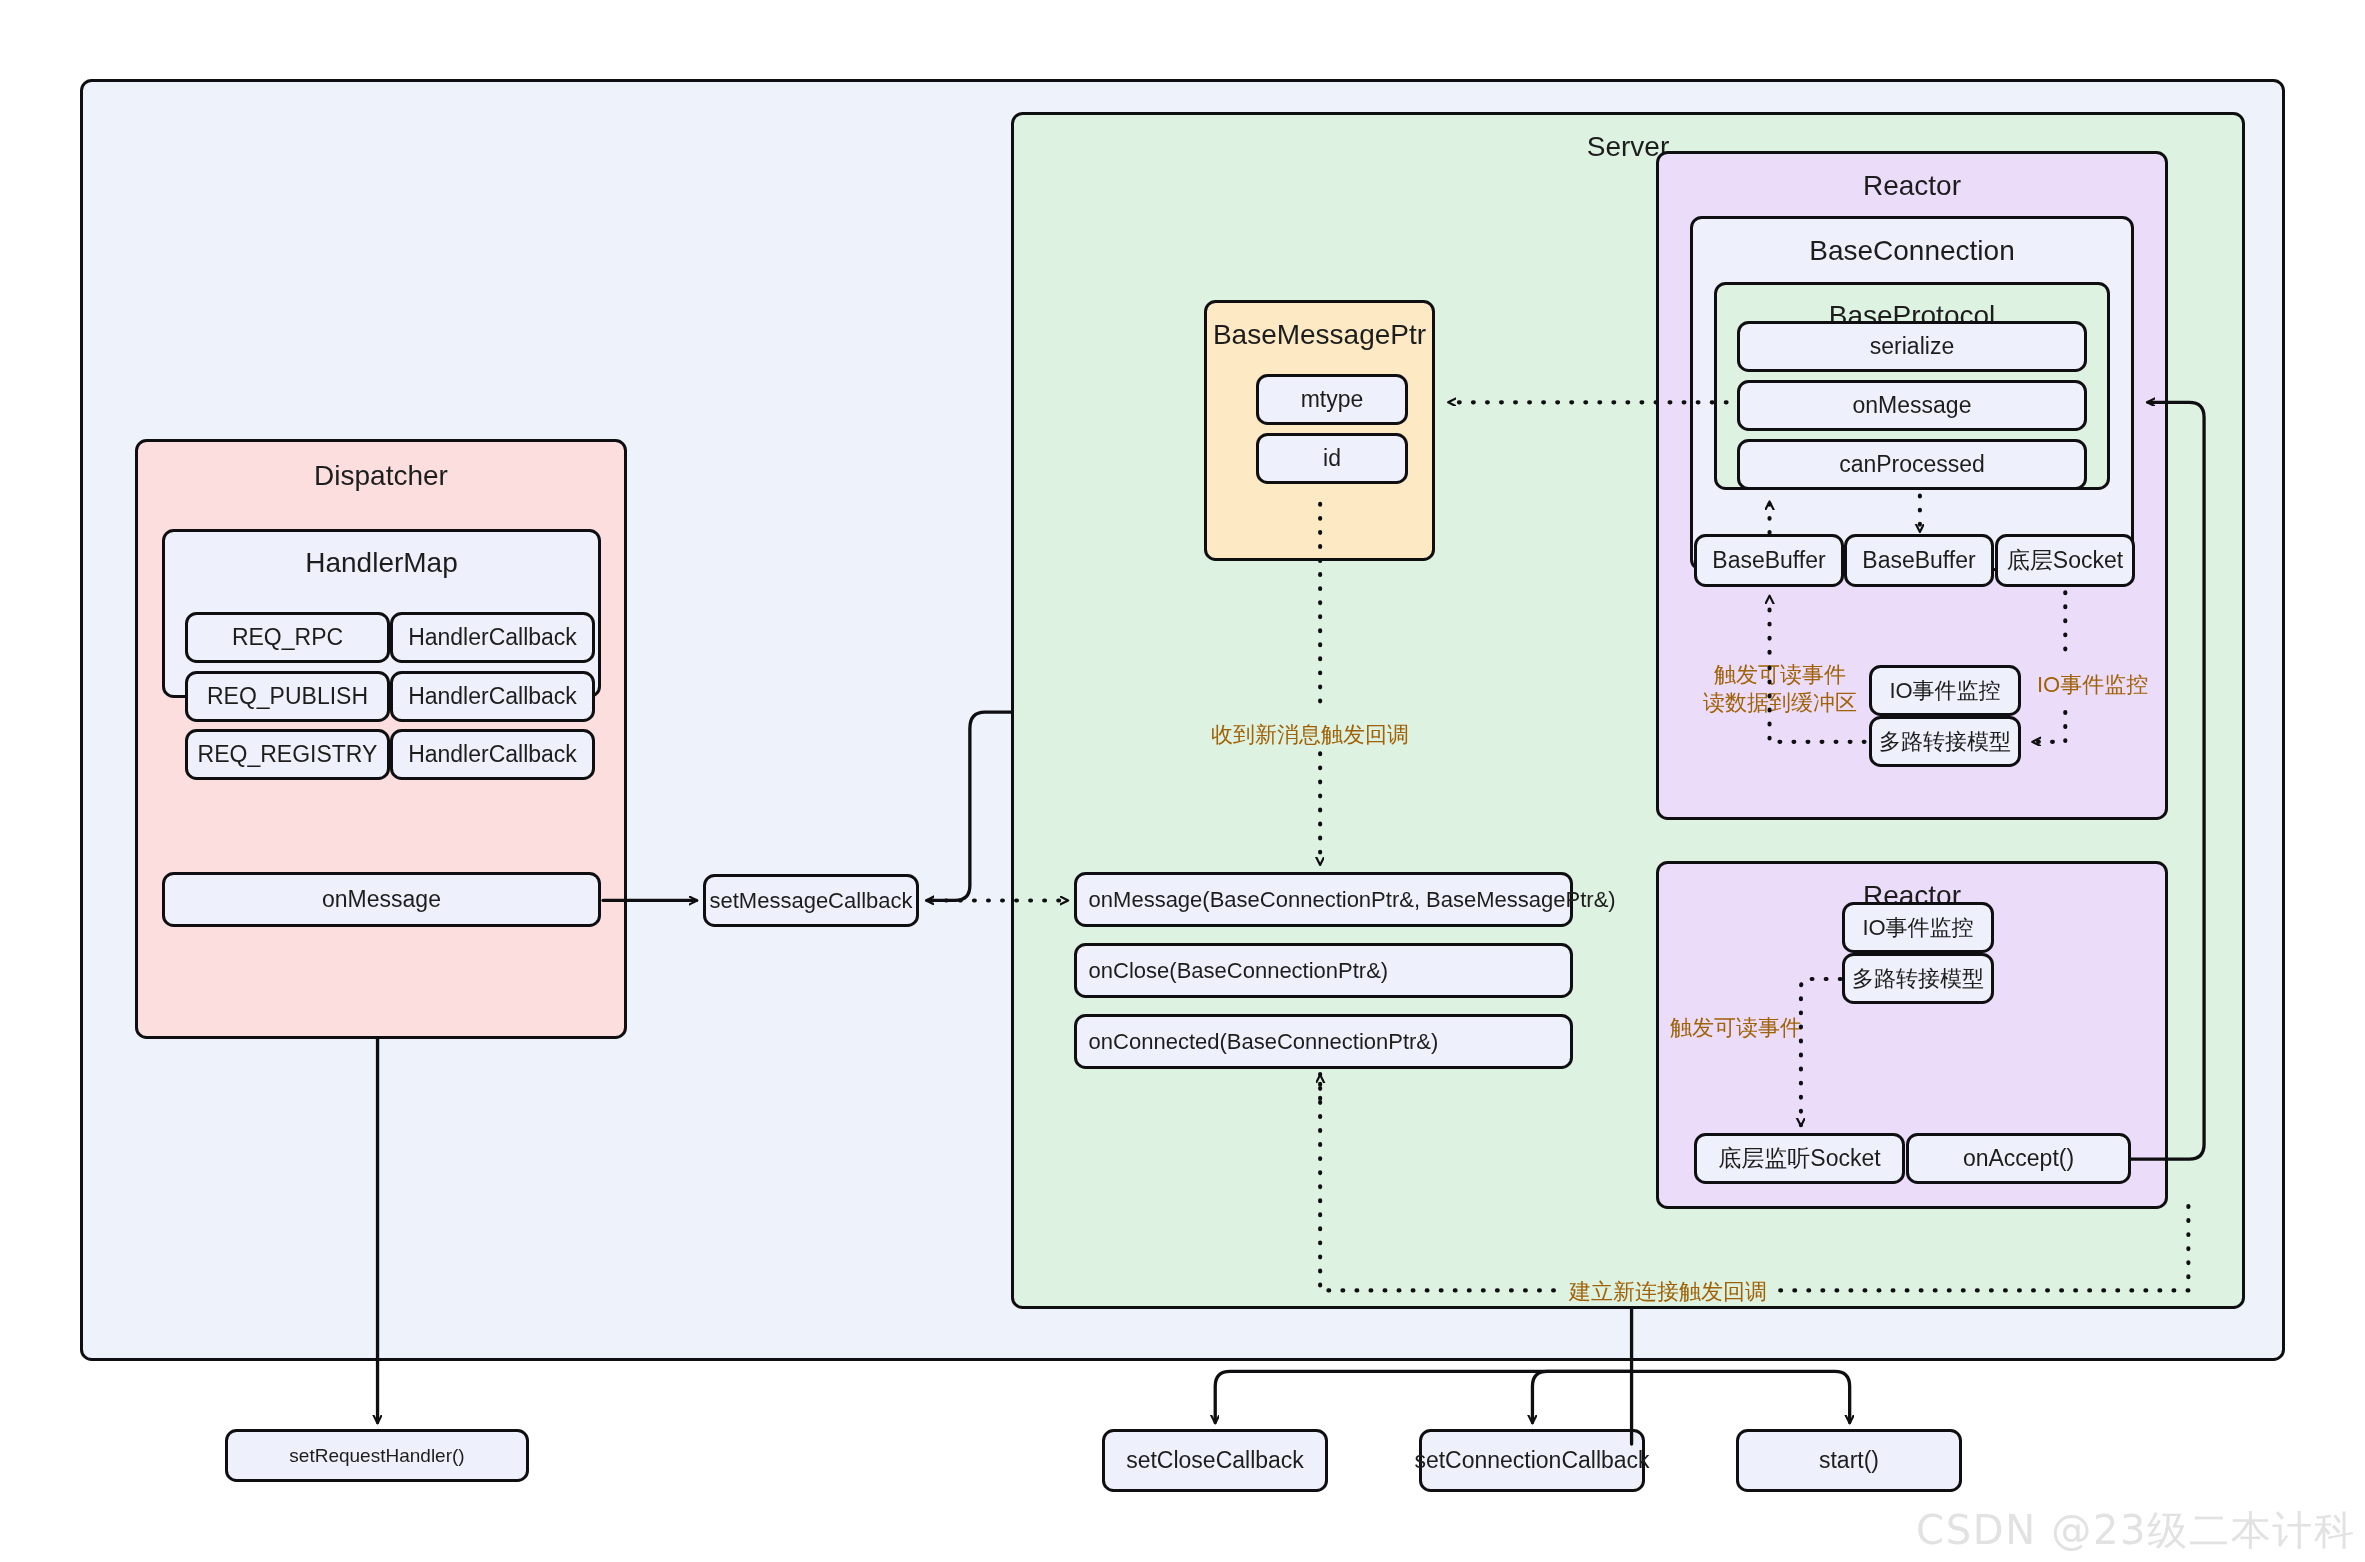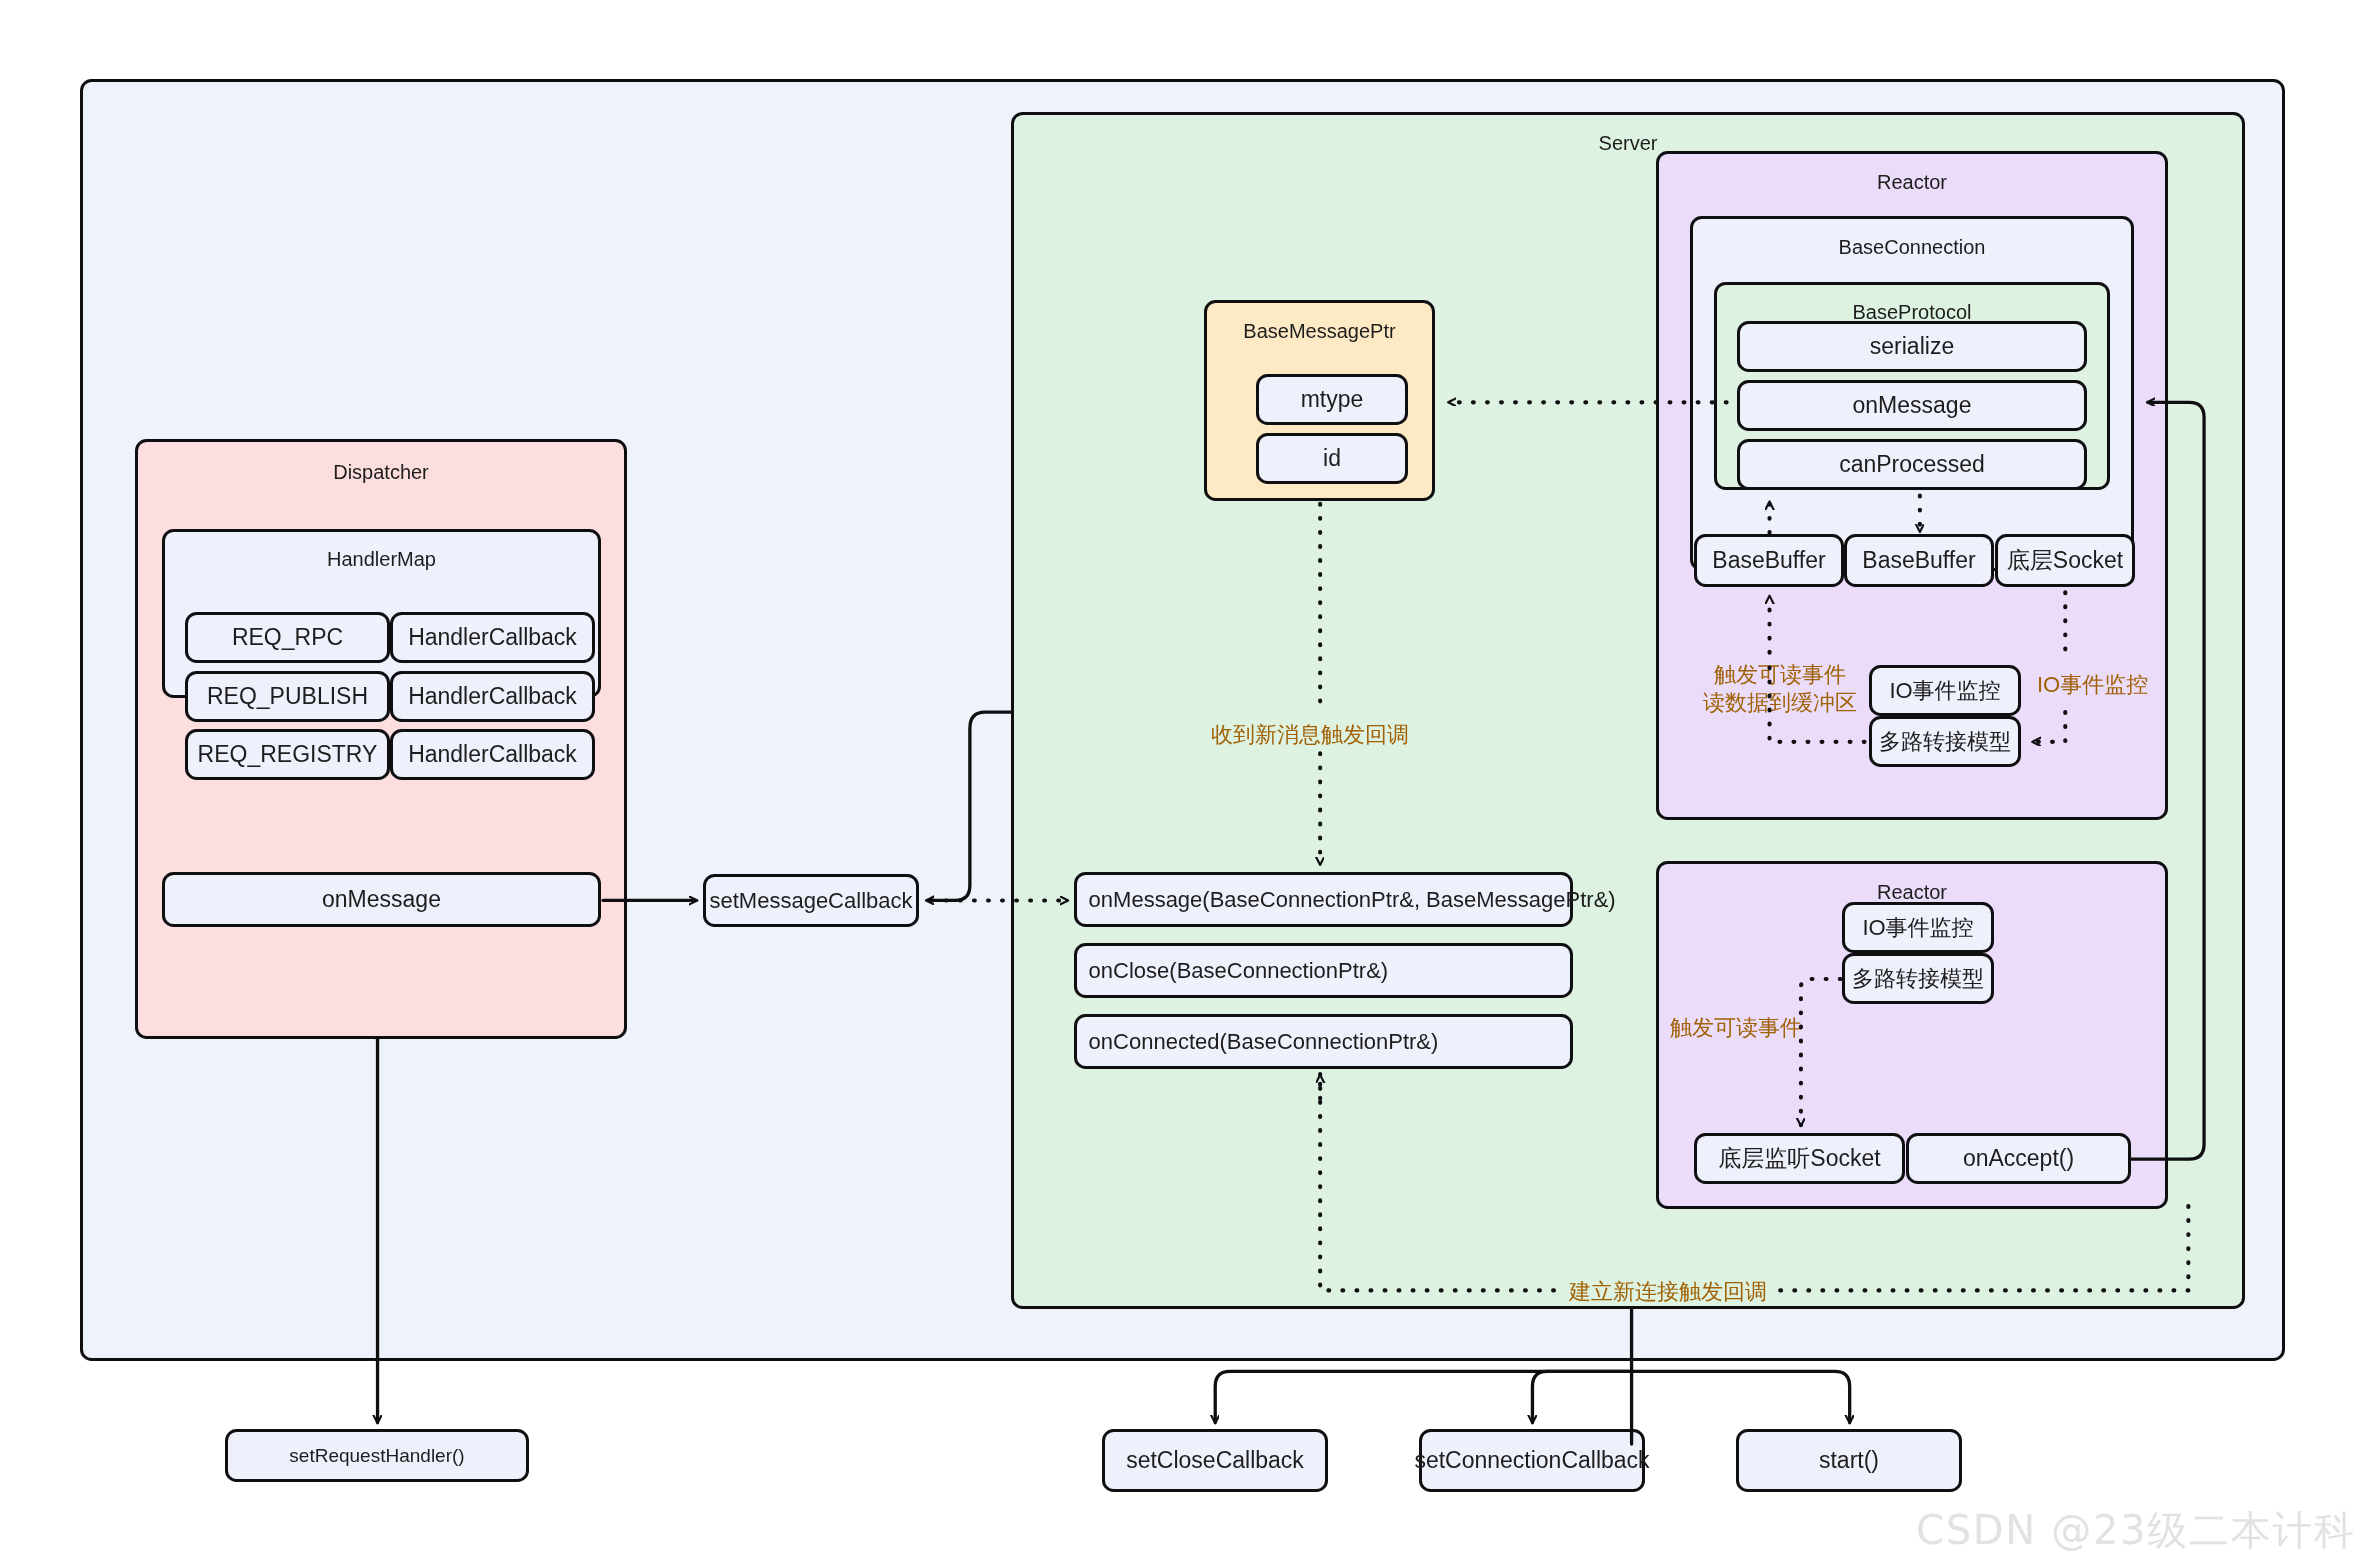--- a/index.html
+++ b/index.html
@@ -2,21 +2,21 @@
 <html style="font-size:13.2px"><head>
 <meta charset="utf-8">
 <style>
   html,body{margin:0;padding:0;background:#ffffff;}
   body{width:2366px;height:1563px;position:relative;overflow:hidden;
        font-family:"Liberation Sans","DejaVu Sans",sans-serif;color:#1d1d1d;}
   #stage{position:absolute;left:0;top:0;width:2366px;height:1563px;}
   .box{position:absolute;box-sizing:border-box;border:3.3px solid #0f0f11;border-radius:11.6px;}
   .lbl{position:absolute;box-sizing:border-box;display:flex;align-items:center;
        justify-content:center;text-align:left;white-space:nowrap;}
-  .title{position:absolute;left:0;right:0;text-align:center;font-size:20px;line-height:1;}
+  .title{position:absolute;left:0;right:0;text-align:center;font-size:28px;line-height:1;}
   .node{background:#eef1fb;}
   .outer{background:#eef2fb;}
   .server{background:#ddf2e1;}
   .reactor{background:#ebdcfa;}
   .dispatcher{background:#fbdedd;}
   .handlermap{background:#eef1fb;}
   .protocol{background:#ddf2e1;}
   .msgptr{background:#fdeac4;}
   .annot{position:absolute;font-size:22px;line-height:1.28;white-space:nowrap;color:#a16207;}
   svg.edges{position:absolute;left:0;top:0;width:2366px;height:1563px;overflow:visible;}
@@ -48,21 +48,21 @@
   <div class="box node lbl" style="left:185px;top:671px;width:205px;height:51px;font-size:23px;">REQ_PUBLISH</div>
   <div class="box node lbl" style="left:390px;top:671px;width:205px;height:51px;font-size:23px;">HandlerCallback</div>
 
   <div class="box node lbl" style="left:185px;top:729px;width:205px;height:51px;font-size:23px;">REQ_REGISTRY</div>
   <div class="box node lbl" style="left:390px;top:729px;width:205px;height:51px;font-size:23px;">HandlerCallback</div>
 
   <div class="box node lbl" style="left:162px;top:872px;width:439px;height:55px;font-size:23px;">onMessage</div>
 
   <div class="box node lbl" style="left:703px;top:874px;width:216px;height:53px;font-size:22px;">setMessageCallback</div>
 
-  <div class="box msgptr" style="left:1204px;top:300px;width:231px;height:201px;">
+  <div class="box msgptr" style="left:1204px;top:300px;width:231px;height:261px;">
     <div class="title" style="top:18px;">BaseMessagePtr</div>
   </div>
   <div class="box node lbl" style="left:1256px;top:374px;width:152px;height:51px;font-size:23px;">mtype</div>
   <div class="box node lbl" style="left:1256px;top:433px;width:152px;height:51px;font-size:23px;">id</div>
 
   <div class="box node lbl" style="left:1074px;top:872px;width:499px;height:55px;font-size:22px;justify-content:flex-start;padding-left:11.6px;">onMessage(BaseConnectionPtr&amp;,  BaseMessagePtr&amp;)</div>
   <div class="box node lbl" style="left:1074px;top:1014px;width:499px;height:55px;font-size:22px;justify-content:flex-start;padding-left:11.6px;">onConnected(BaseConnectionPtr&amp;)</div>
   <div class="box node lbl" style="left:1074px;top:943px;width:499px;height:55px;font-size:22px;justify-content:flex-start;padding-left:11.6px;">onClose(BaseConnectionPtr&amp;)</div>
 
   <div class="box reactor" style="left:1656px;top:151px;width:512px;height:669px;">

